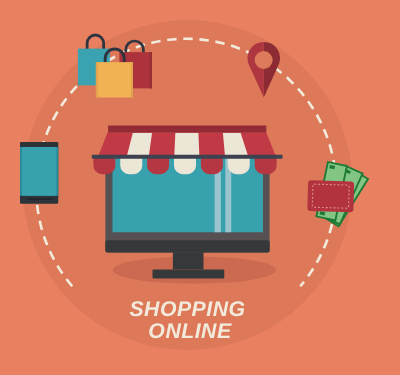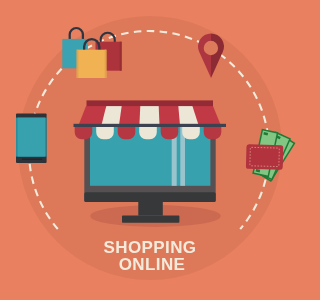--- a/index.html
+++ b/index.html
@@ -1,17 +1,17 @@
 <!DOCTYPE html>
 <html><head>
 <meta charset="utf-8">
 <title>Shopping Online</title>
 <style>
   html,body{margin:0;padding:0;width:300px;height:300px;overflow:hidden;background:#e9805f;}
-  #stage{position:relative;width:300px;height:300px;}
+  #stage{position:relative;width:300px;height:300px;font-style:italic;}
   svg{display:block;}
   .txt{font-family:"Liberation Sans",sans-serif;font-weight:700;fill:#f2ebdc;letter-spacing:0.4px;}
 </style>
 </head>
 <body>
 
 <div id="stage">
 <svg width="300" height="300" viewBox="0 0 300 300">
   <defs>
     <clipPath id="clipAwning">

